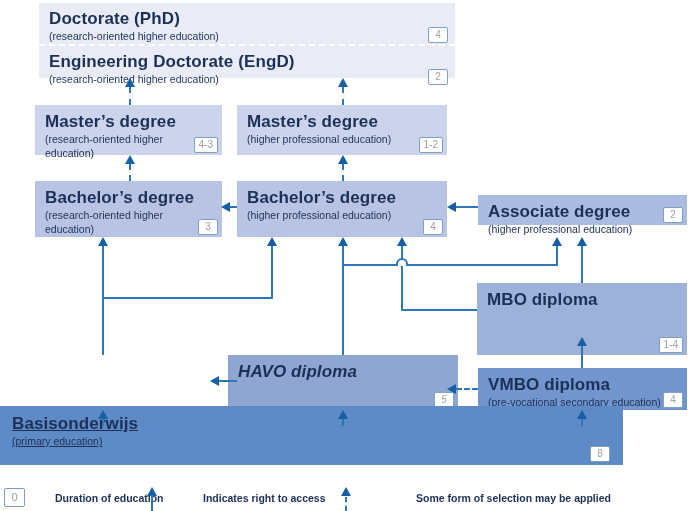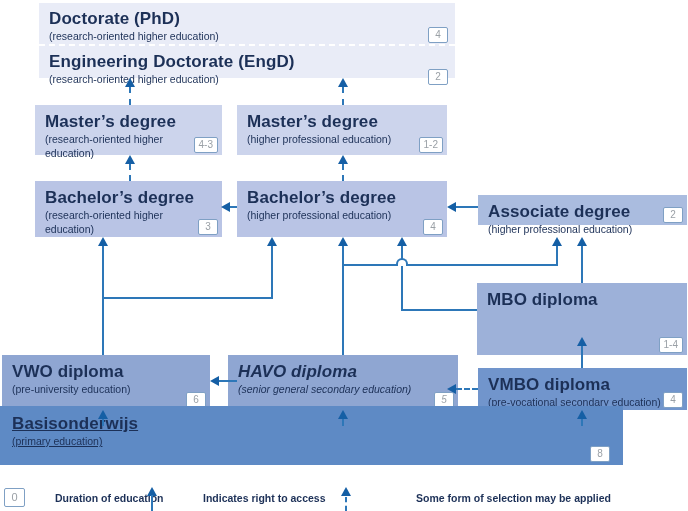--- a/index.html
+++ b/index.html
@@ -94,29 +94,23 @@
     <div class="title">Associate degree</div>
     <div class="sub">(higher professional education)</div>
     <span class="badge">2</span>
   </div>
 
   <div class="box lvl-mbo" style="left:477px;top:283px;width:210px;height:72px;">
     <div class="title">MBO diploma</div>
     <span class="badge">1-4</span>
   </div>
 
-  <div class="box lvl-sec" style="left:2px;top:355px;width:208px;height:55px;">
-    <div class="title">VWO diploma</div>
-    <div class="sub">(pre-university education)</div>
-    <span class="badge">6</span>
-  </div>
 
   <div class="box lvl-sec" style="left:228px;top:355px;width:230px;height:55px;font-style:italic;">
     <div class="title">HAVO diploma</div>
-    <div class="sub">(senior general secondary education)</div>
     <span class="badge">5</span>
   </div>
 
   <div class="box lvl-vmbo" style="left:478px;top:368px;width:209px;height:42px;">
     <div class="title">VMBO diploma</div>
     <div class="sub">(pre-vocational secondary education)</div>
     <span class="badge">4</span>
   </div>
 
   <div class="box lvl-basis" style="left:0;top:406px;width:623px;height:59px;text-decoration:underline;">

